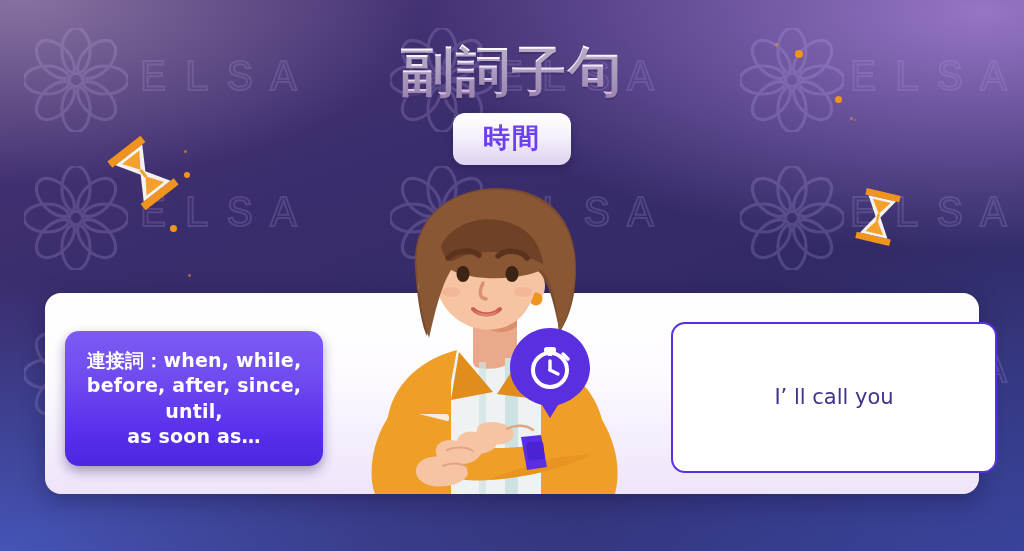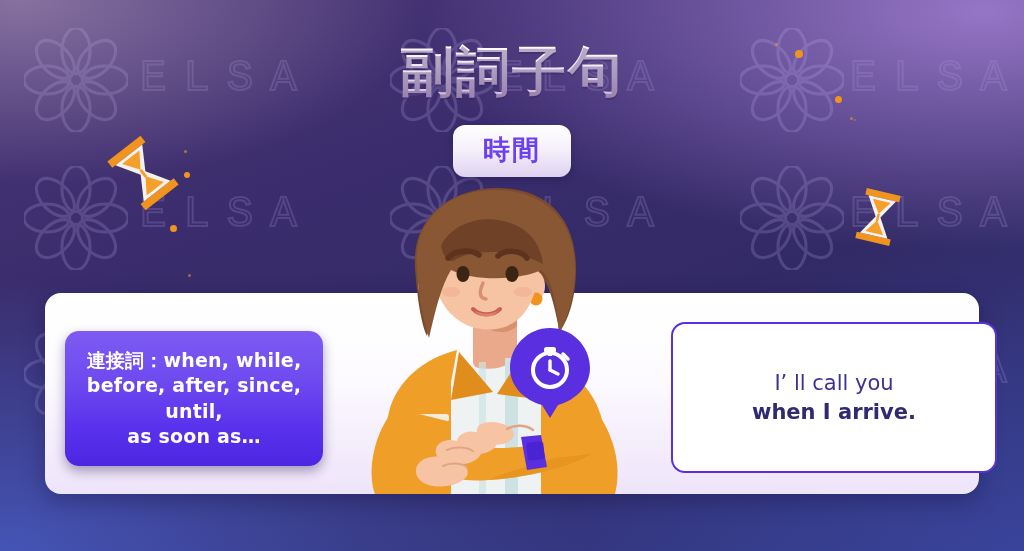--- a/index.html
+++ b/index.html
@@ -44,21 +44,21 @@
   }
   #page-title{
     font-size:54px; font-weight:700; line-height:1.05;
     letter-spacing:2px;
     background:linear-gradient(180deg,#ffffff 0%,#f2e9fb 38%,#e0cdea 72%,#cdb4d8 100%);
     -webkit-background-clip:text; background-clip:text; color:transparent;
     text-shadow:0 2px 0 rgba(52,30,90,.35);
     font-family:"DejaVu Sans","Liberation Sans",sans-serif;
   }
   #level-badge{
-    display:inline-block; margin-top:24px;
+    display:inline-block; margin-top:12px;
     padding:7px 30px 9px; border-radius:12px;
     background:linear-gradient(180deg,#ffffff 0%,#f6f1fb 45%,#ded2f0 100%);
     color:#6c3ff0; font-size:27px; font-weight:700; letter-spacing:2px;
     box-shadow:0 3px 7px rgba(30,16,70,.35);
     font-family:"DejaVu Sans","Liberation Sans",sans-serif;
   }
 
   
   #content-panel{
     position:absolute; left:45px; top:293px; width:934px; height:201px;
@@ -386,16 +386,15 @@
       </g>
     </svg>
   </div>
 
   <div id="conjunction-card">
     <div id="conjunction-text">連接詞：when, while,<br>before, after, since, until,<br>as soon as…</div>
   </div>
 
   <div id="example-card">
     <div id="example-line1">I’ ll call you</div>
-    <div id="example-line2">when I arrive.</div>
   </div>
 
 </div>
 
 </body></html>

